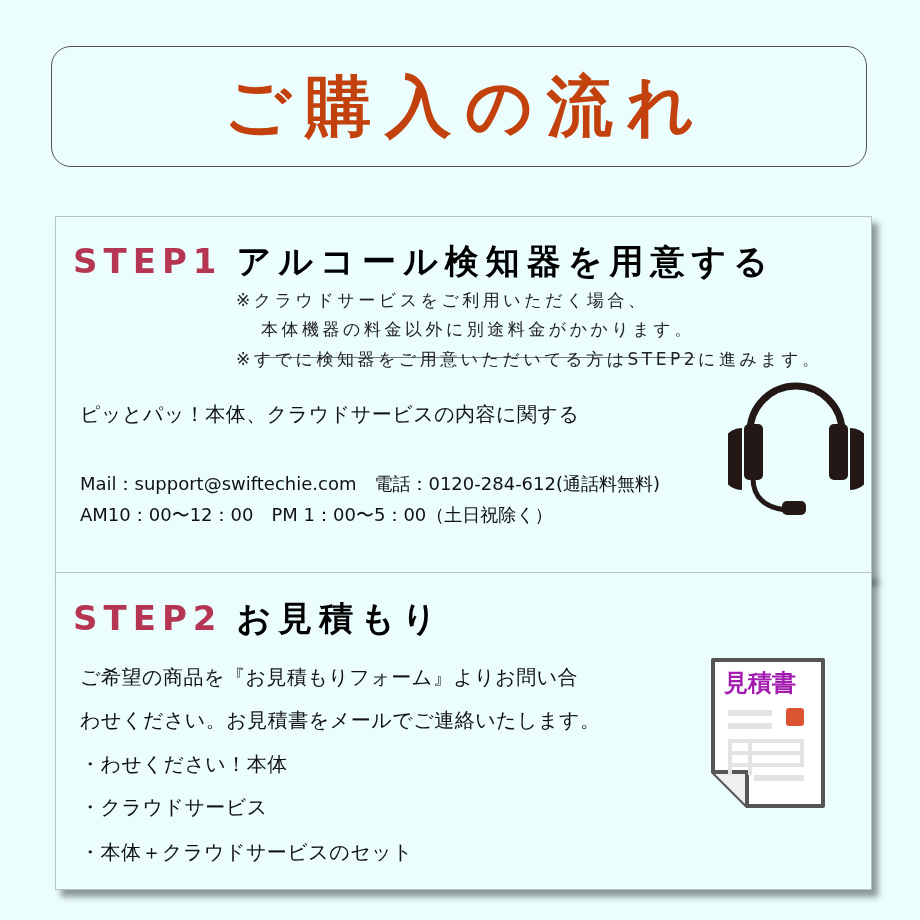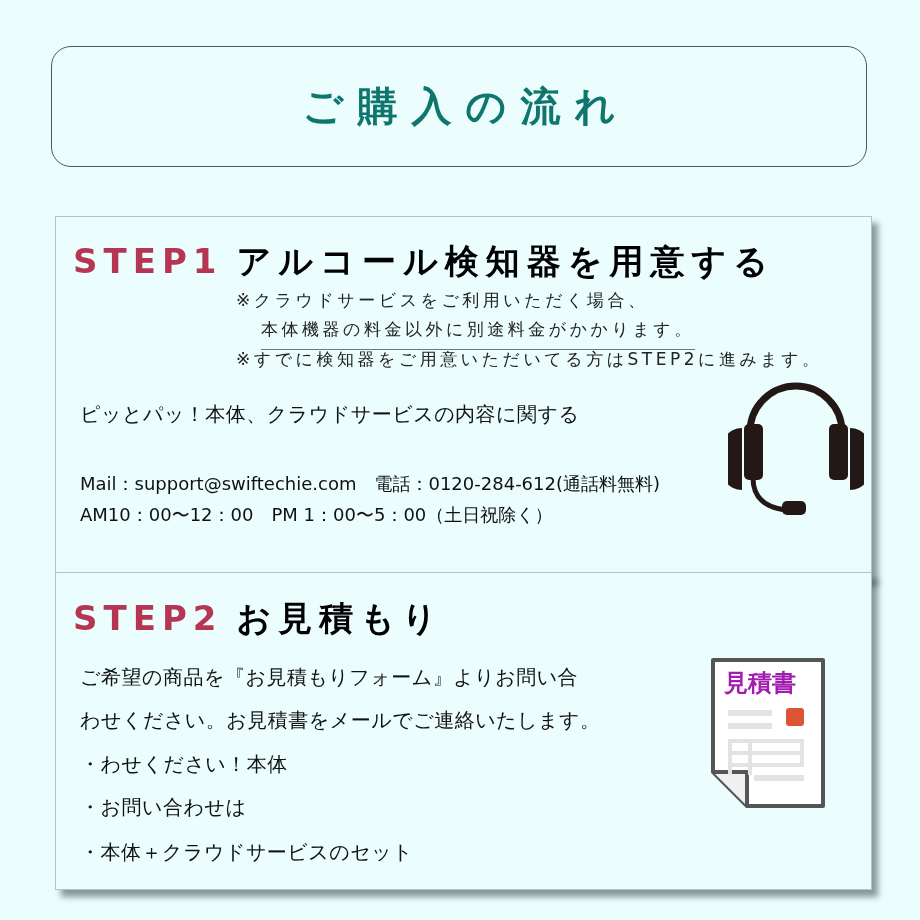--- a/index.html
+++ b/index.html
@@ -14,24 +14,24 @@
     .title-box {
       position: absolute;
       left: 51px; top: 46px;
       width: 816px; height: 121px;
       border: 1.5px solid #555;
       border-radius: 20px;
       box-sizing: border-box;
       display: flex; align-items: center; justify-content: center;
     }
     .title-text {
-      font-size: 40px;
+      font-size: 66px;
       font-weight: bold;
       letter-spacing: 14px;
-      color: #0f766e;
+      color: #c2410c;
       margin-left: 14px;
     }
     .card {
       position: absolute;
       background: #ebfdfd;
       border: 1.5px solid #b5c3c3;
       box-sizing: border-box;
       box-shadow: 6px 7px 6px rgba(60,70,70,0.55);
     }
     .card1 { left: 55px; top: 216px; width: 817px; height: 363px; }
@@ -53,21 +53,21 @@
     }
     .note {
       position: absolute;
       font-size: 17px;
       letter-spacing: 3.5px;
       color: #222;
       white-space: nowrap;
     }
     .note.underline {
       border-bottom: 1.5px solid #777;
-      padding-bottom: 8px;
+      padding-bottom: 16px;
     }
     .body-line {
       position: absolute;
       font-size: 20px;
       color: #111;
       white-space: nowrap;
       letter-spacing: 0.5px;
     }
     .body-line.small { font-size: 18px; letter-spacing: 0; }
     .icon { position: absolute; }
@@ -107,21 +107,21 @@
 <div class="card card2">
   <div class="step-row" style="left:17px; top:23px;">
     <span class="step-label">STEP2</span>
     <span class="step-title">お見積もり</span>
   </div>
 
   <div class="body-line" style="left:24px; top:91px;">ご希望の商品を『お見積もりフォーム』よりお問い合</div>
   <div class="body-line" style="left:24px; top:134px;">わせください。お見積書をメールでご連絡いたします。</div>
 
   <div class="body-line" style="left:24px; top:178px;">・わせください！本体</div>
-  <div class="body-line" style="left:24px; top:221px;">・お問い合わせは</div>
+  <div class="body-line" style="left:24px; top:221px;">・クラウドサービス</div>
   <div class="body-line" style="left:24px; top:266px;">・本体＋クラウドサービスのセット</div>
 
   <div class="icon" style="left:654px; top:84px; width:118px; height:152px;">
     <svg width="118" height="152" viewBox="0 0 118 152" style="position:absolute; left:0; top:0;">
       <path d="M3 3 H113 V149 H37 L3 115 Z" fill="#ffffff" stroke="#555" stroke-width="4" stroke-linejoin="round"></path>
       <path d="M3 115 H37 V149" fill="#f0f0f0" stroke="#555" stroke-width="4" stroke-linejoin="round"></path>
       <rect x="18" y="53" width="44" height="6" fill="#e3e3e3"></rect>
       <rect x="18" y="66" width="44" height="6" fill="#e3e3e3"></rect>
       <rect x="76" y="51" width="18" height="18" rx="3" fill="#dc5434"></rect>
       <rect x="18" y="82" width="76" height="4" fill="#e3e3e3"></rect>

